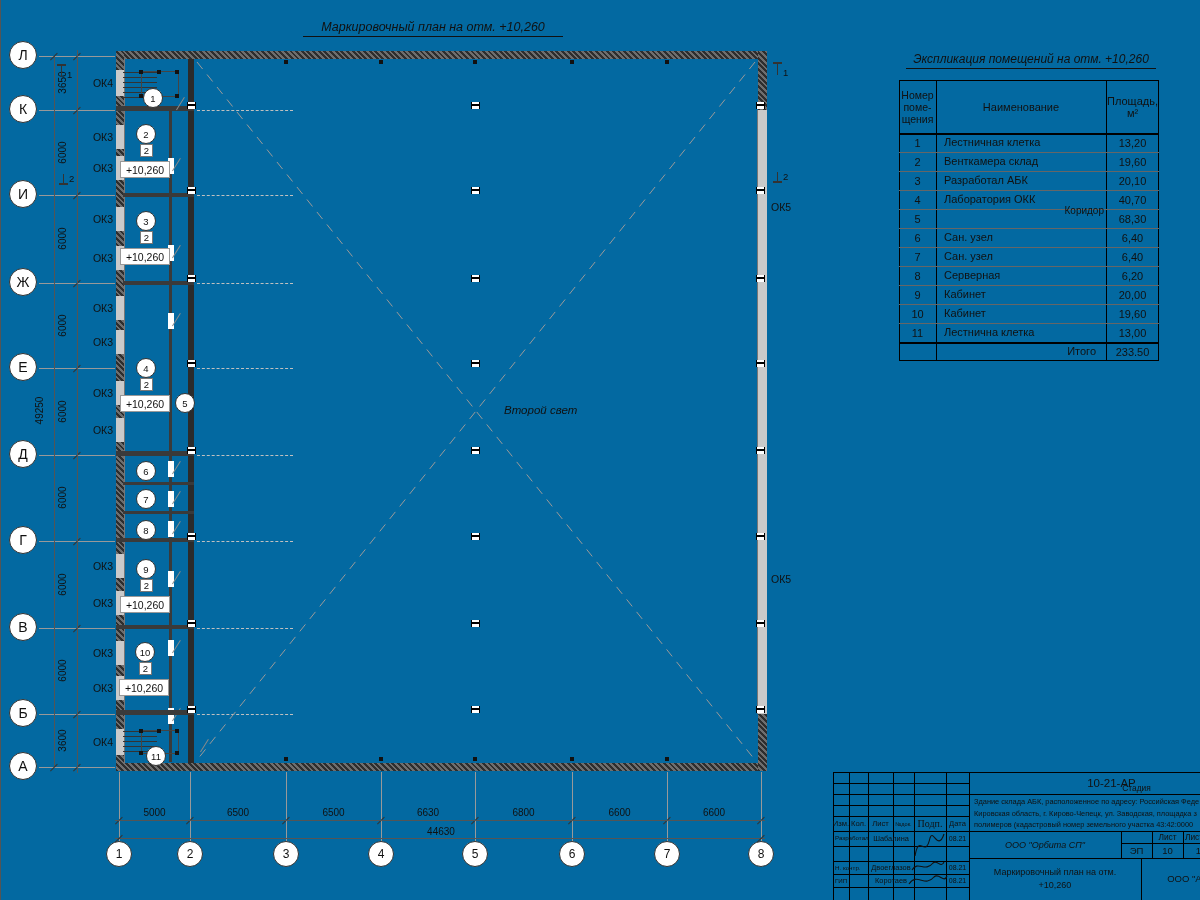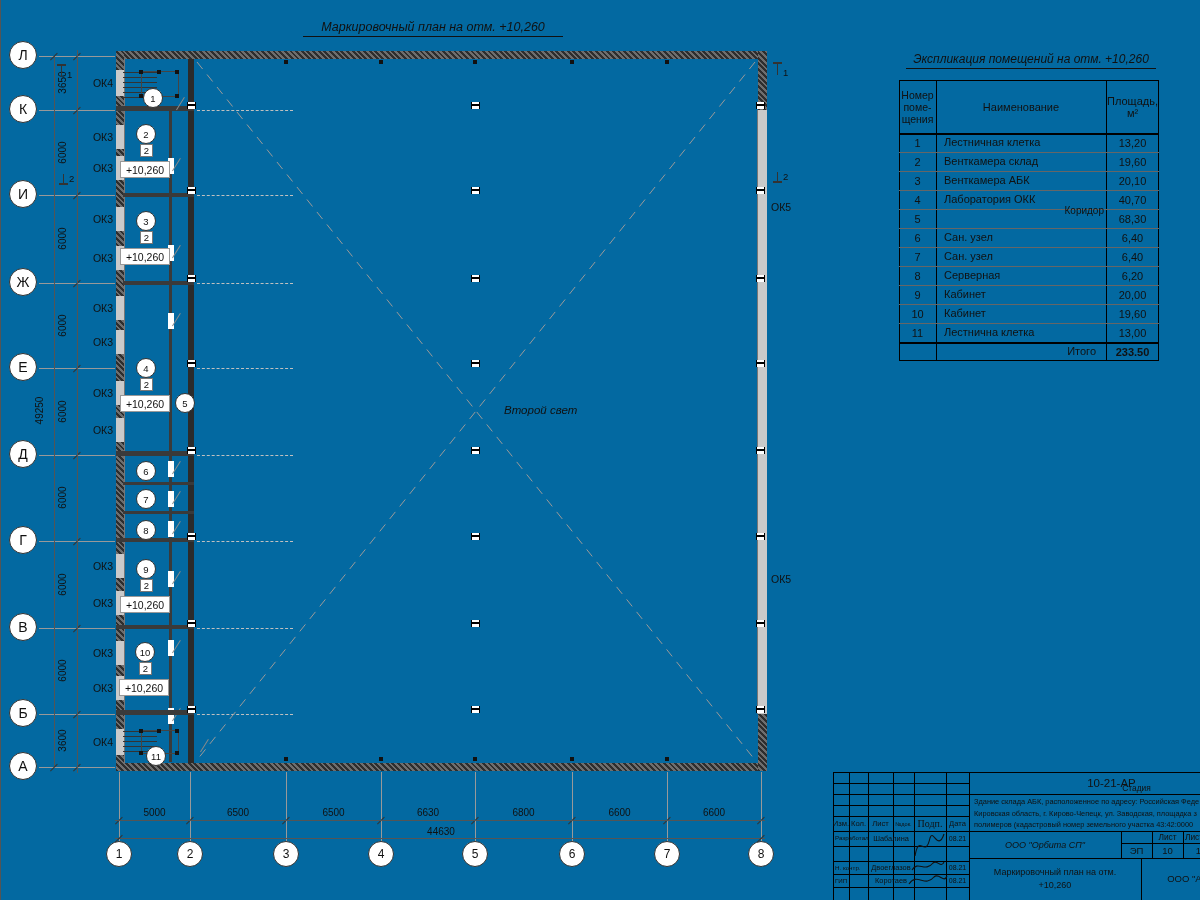--- a/index.html
+++ b/index.html
@@ -318,21 +318,21 @@
 м²</div>
       <div class="abs cellc" style="left: 898px; top: 133px; width: 37px; height: 19px; font-size: 11px;">1</div>
       <div class="abs" style="left: 943px; top: 136px; width: 160px; height: 19px; font-size: 11px;">Лестничная клетка</div>
       <div class="abs cellc" style="left: 1105px; top: 133px; width: 53px; height: 19px; font-size: 11px;">13,20</div>
       <div class="abs tbl-line" style="left: 898px; top: 152px; width: 260px; height: 0.8px; background: rgb(102, 102, 102);"></div>
       <div class="abs cellc" style="left: 898px; top: 152px; width: 37px; height: 19px; font-size: 11px;">2</div>
       <div class="abs" style="left: 943px; top: 155px; width: 160px; height: 19px; font-size: 11px;">Венткамера склад</div>
       <div class="abs cellc" style="left: 1105px; top: 152px; width: 53px; height: 19px; font-size: 11px;">19,60</div>
       <div class="abs tbl-line" style="left: 898px; top: 171px; width: 260px; height: 0.8px; background: rgb(102, 102, 102);"></div>
       <div class="abs cellc" style="left: 898px; top: 171px; width: 37px; height: 19px; font-size: 11px;">3</div>
-      <div class="abs" style="left: 943px; top: 174px; width: 160px; height: 19px; font-size: 11px;">Венткамера АБК</div>
+      <div class="abs" style="left: 943px; top: 174px; width: 160px; height: 19px; font-size: 11px;">Разработал АБК</div>
       <div class="abs cellc" style="left: 1105px; top: 171px; width: 53px; height: 19px; font-size: 11px;">20,10</div>
       <div class="abs tbl-line" style="left: 898px; top: 190px; width: 260px; height: 0.8px; background: rgb(102, 102, 102);"></div>
       <div class="abs cellc" style="left: 898px; top: 190px; width: 37px; height: 19px; font-size: 11px;">4</div>
       <div class="abs" style="left: 943px; top: 193px; width: 160px; height: 19px; font-size: 11px;">Лаборатория ОКК</div>
       <div class="abs cellc" style="left: 1105px; top: 190px; width: 53px; height: 19px; font-size: 11px;">40,70</div>
       <div class="abs tbl-line" style="left: 898px; top: 209px; width: 260px; height: 0.8px; background: rgb(102, 102, 102);"></div>
       <div class="abs cellc" style="left: 898px; top: 209px; width: 37px; height: 19px; font-size: 11px;">5</div>
       <div class="abs" style="left: 943px; top: 205px; width: 160px; height: 19px; font-size: 10px; text-align: right;">Коридор</div>
       <div class="abs cellc" style="left: 1105px; top: 209px; width: 53px; height: 19px; font-size: 11px;">68,30</div>
       <div class="abs tbl-line" style="left: 898px; top: 228px; width: 260px; height: 0.8px; background: rgb(102, 102, 102);"></div>
@@ -353,21 +353,21 @@
       <div class="abs cellc" style="left: 1105px; top: 285px; width: 53px; height: 19px; font-size: 11px;">20,00</div>
       <div class="abs tbl-line" style="left: 898px; top: 304px; width: 260px; height: 0.8px; background: rgb(102, 102, 102);"></div>
       <div class="abs cellc" style="left: 898px; top: 304px; width: 37px; height: 19px; font-size: 11px;">10</div>
       <div class="abs" style="left: 943px; top: 307px; width: 160px; height: 19px; font-size: 11px;">Кабинет</div>
       <div class="abs cellc" style="left: 1105px; top: 304px; width: 53px; height: 19px; font-size: 11px;">19,60</div>
       <div class="abs tbl-line" style="left: 898px; top: 323px; width: 260px; height: 0.8px; background: rgb(102, 102, 102);"></div>
       <div class="abs cellc" style="left: 898px; top: 323px; width: 37px; height: 19px; font-size: 11px;">11</div>
       <div class="abs" style="left: 943px; top: 326px; width: 160px; height: 19px; font-size: 11px;">Лестнична клетка</div>
       <div class="abs cellc" style="left: 1105px; top: 323px; width: 53px; height: 19px; font-size: 11px;">13,00</div>
       <div class="abs" style="left: 935px; top: 345px; width: 160px; height: 19px; font-size: 11px; text-align: right;">Итого</div>
-      <div class="abs cellc" style="left: 1105px; top: 342px; width: 53px; height: 19px; font-size: 11px; font-weight: bold;">233.50</div>
+      <div class="abs cellc" style="left: 1105px; top: 342px; width: 53px; height: 19px; font-size: 11px;">233.50</div>
     </div>
 
   <div id="tb-layer" class="abs" style="left:0;top:0">
       <div class="abs" style="left: 832px; top: 772px; width: 421px; height: 129px; border: 1.6px solid rgb(0, 0, 0);"></div>
       <div class="abs tb-line" style="left: 848px; top: 772px; width: 0.8px; height: 129px;"></div>
       <div class="abs tb-line" style="left: 867px; top: 772px; width: 0.8px; height: 129px;"></div>
       <div class="abs tb-line" style="left: 892px; top: 772px; width: 0.8px; height: 129px;"></div>
       <div class="abs tb-line" style="left: 913px; top: 772px; width: 0.8px; height: 129px;"></div>
       <div class="abs tb-line" style="left: 945px; top: 772px; width: 0.8px; height: 129px;"></div>
       <div class="abs tb-line" style="left: 968px; top: 772px; width: 1.4px; height: 129px;"></div>

